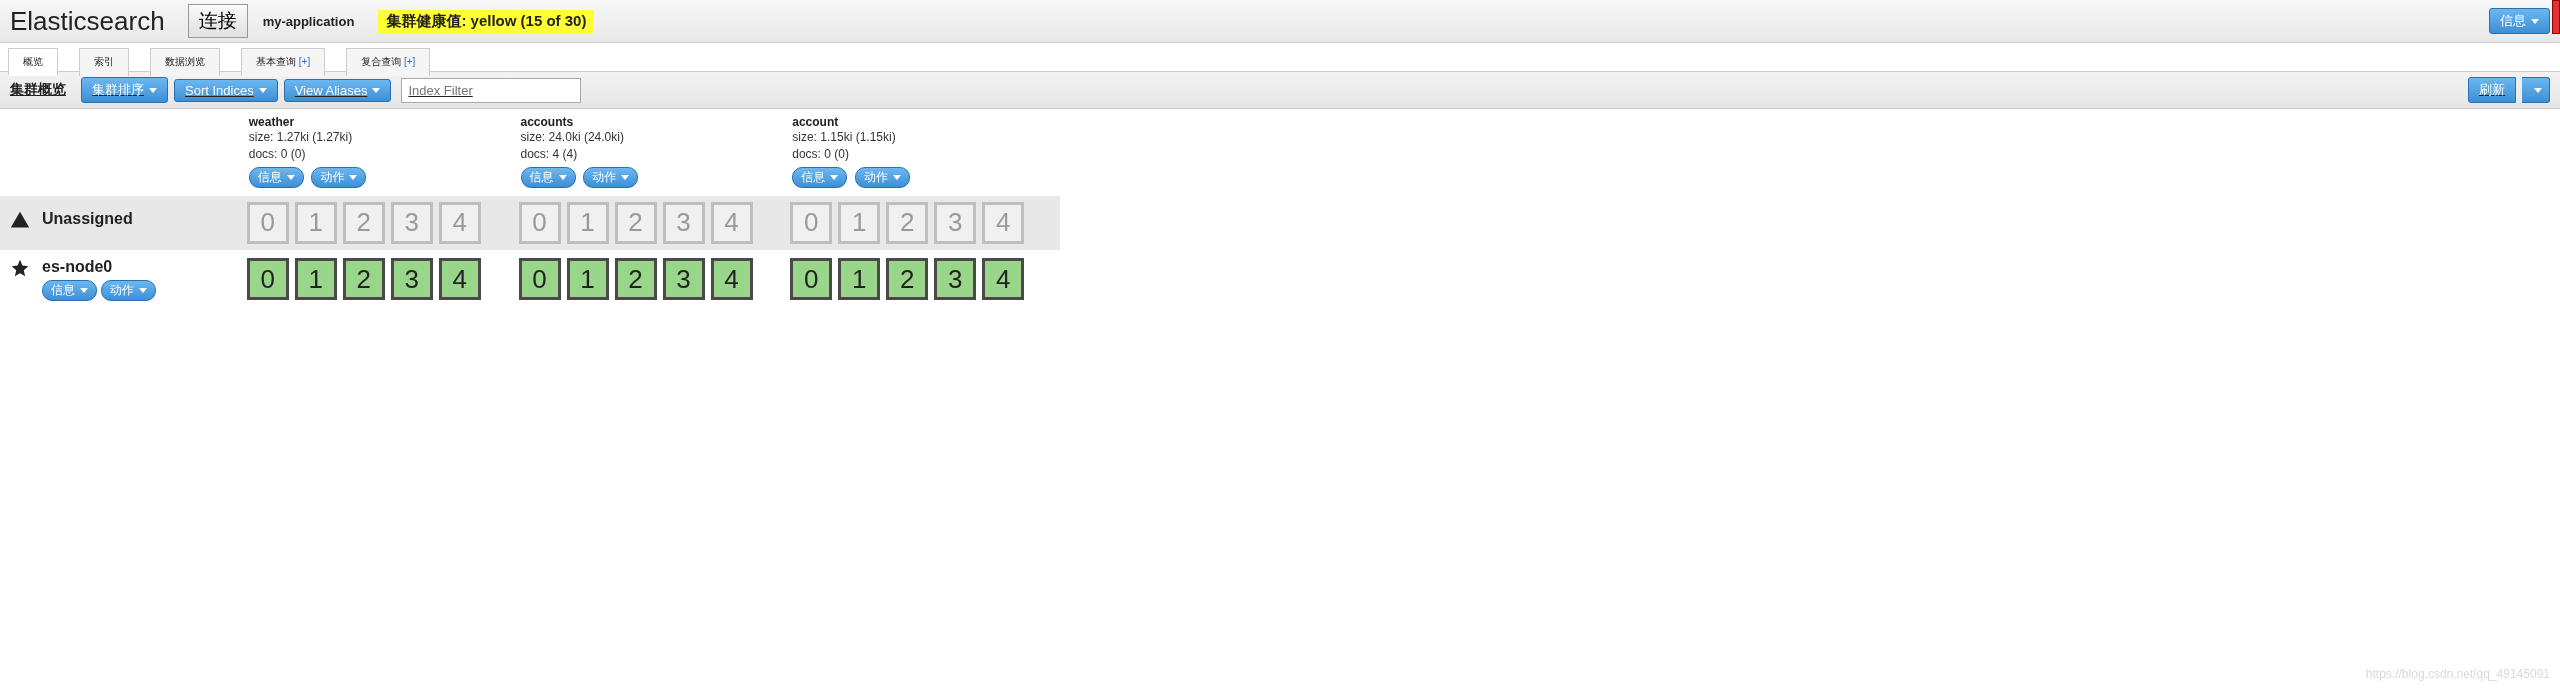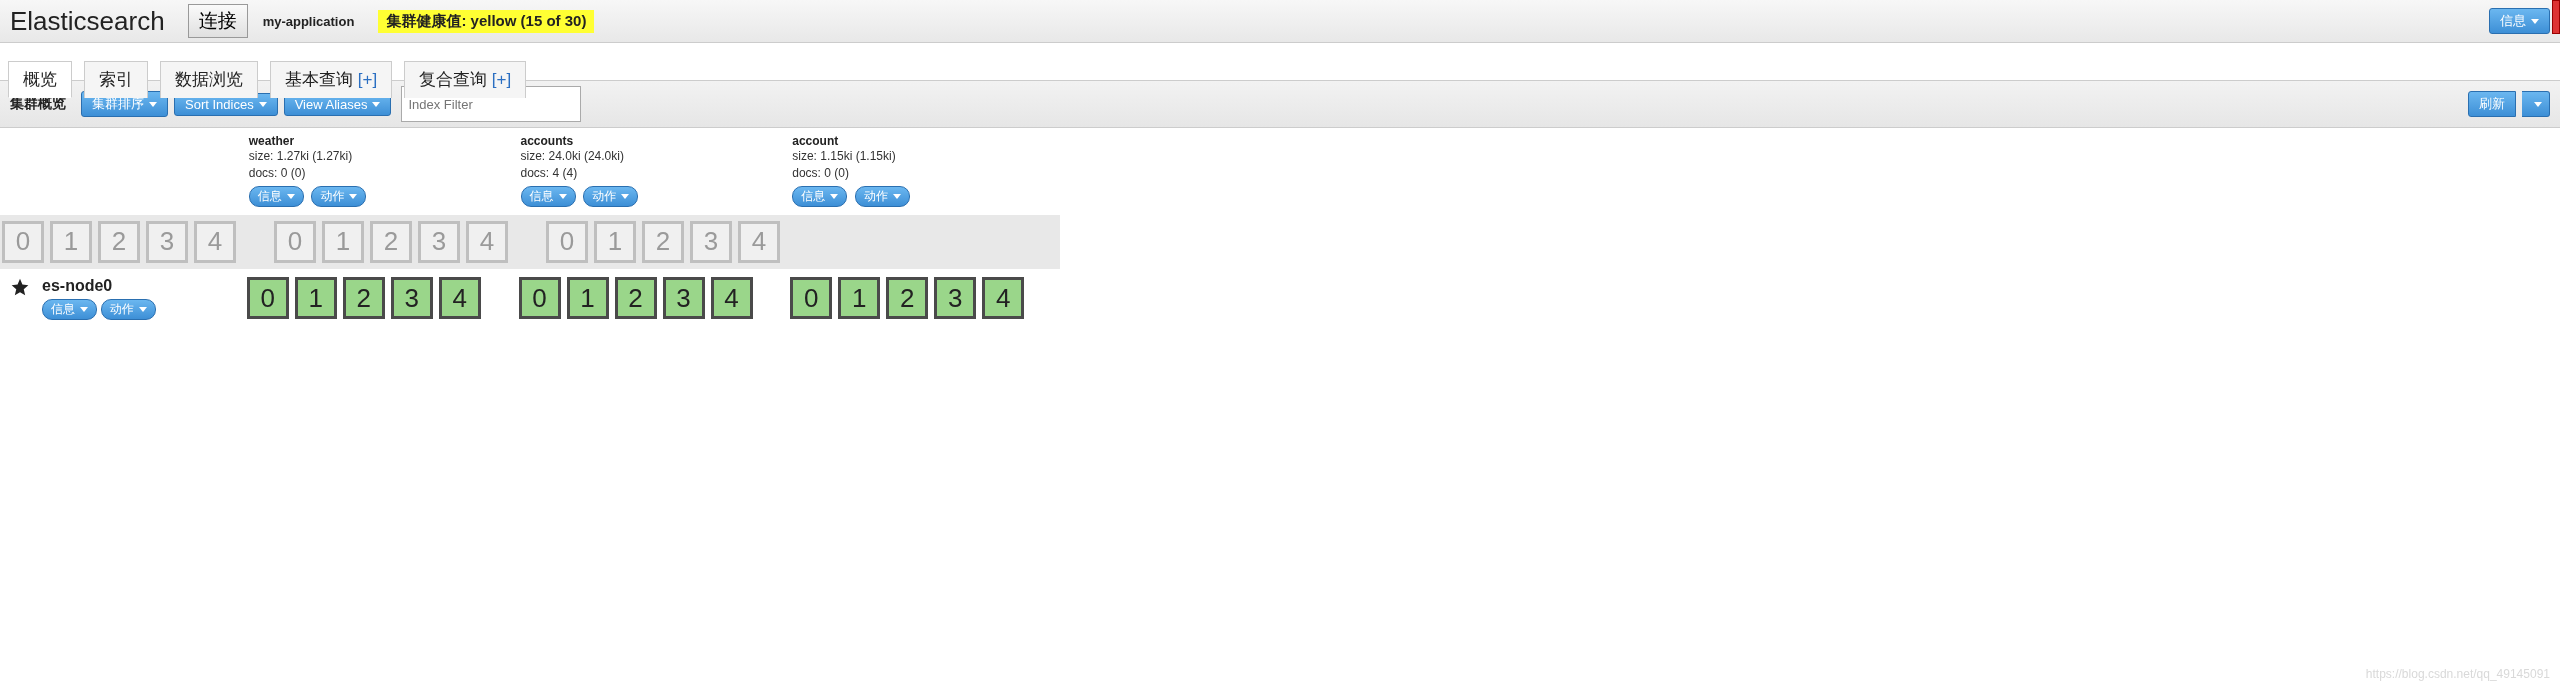--- a/index.html
+++ b/index.html
@@ -15,28 +15,28 @@
   .btn-blue { background:linear-gradient(#6bb7f0,#3d8fd6); color:#fff; border:1px solid #2a6fb0; border-radius:3px; padding:3px 10px; font-size:13px; cursor:pointer; display:inline-flex; align-items:center; }
   .btn-blue.small { padding:1px 8px; font-size:12px; border-radius:10px; }
   .btn-blue .caret, .btn-split-caret .caret { margin-left:5px; }
   .caret { display:inline-block; width:0; height:0; border-left:4px solid transparent; border-right:4px solid transparent; border-top:5px solid #fff; }
   .btn-split { display:inline-flex; }
   .btn-split-caret { background:linear-gradient(#6bb7f0,#3d8fd6); border:1px solid #2a6fb0; border-left:none; border-radius:0 3px 3px 0; padding:3px 7px; cursor:pointer; display:flex; align-items:center;}
   .btn-split .btn-blue { border-radius:3px 0 0 3px; }
   .red-marker { position:absolute; right:0; top:0; width:8px; height:34px; background:#d33; border:1px solid #900;}
   
   .tabs { display:flex; border-bottom:1px solid #ccc; padding-left:8px; }
-  .tab { padding:6px 14px; border:1px solid #ccc; border-bottom:none; background:#f5f5f5; margin-right:12px; cursor:pointer; font-size:17px; position:relative; top:18px;}
+  .tab { padding:6px 14px; border:1px solid #ccc; border-bottom:none; background:#f5f5f5; margin-right:21px; cursor:pointer; font-size:10px; position:relative; top:5px;}
   .tab.active { background:#fff; border-bottom:1px solid #fff; }
   .plus { color:#2b6fc2; }
   
-  .toolbar { background:linear-gradient(#f2f2f2,#e6e6e6); border-bottom:1px solid #ccc; padding:5px 10px; display:flex; align-items:center; }
+  .toolbar { background:linear-gradient(#f2f2f2,#e6e6e6); border-bottom:1px solid #ccc; padding:5px 10px; display:flex; align-items:center;text-decoration:underline; }
   .toolbar .label { font-weight:bold; margin-right:15px; font-size:14px; }
   .toolbar .btn-blue { margin-right:6px; }
-  .filter-input { height:36px; width:180px; border:1px solid #aaa; padding:2px 6px; font-size:13px; color:#888; margin-left:4px;}
+  .filter-input { height:25px; width:180px; border:1px solid #aaa; padding:2px 6px; font-size:13px; color:#888; margin-left:4px;}
   
   .grid-area { width:1060px; }
   .col-nodes { width:245px; }
   .col-idx { width:272px; }
   .hdr-row { display:flex; }
   .hdr-cell { padding:6px 4px 8px 4px; }
   .idx-name { font-weight:bold; font-size:12px; }
   .idx-meta { font-size:12px; color:#333; line-height:1.4; }
   .idx-actions { margin-top:4px; }
   .idx-actions .btn-blue.small { margin-right:4px; }
@@ -155,20 +155,30 @@
           </button>
         <button class="btn-blue small">
             <span>动作</span>
             <span class="caret"></span>
           </button>
       </div>
     </div>
   </div>
 
   <div class="row unassigned">
+    <div class="node-cell">
+      <div class="node-icon">
+        <svg width="20" height="20" viewBox="0 0 24 24">
+            <path fill="#222" d="M12 2 1 21h22L12 2zm1 14h-2v2h2v-2zm0-7h-2v6h2V9z"></path>
+          </svg>
+      </div>
+      <div class="node-body">
+        <div class="node-name">Unassigned</div>
+      </div>
+    </div>
     <div class="shard-cell">
       <div class="shard gray">0</div>
       <div class="shard gray">1</div>
       <div class="shard gray">2</div>
       <div class="shard gray">3</div>
       <div class="shard gray">4</div>
     </div>
     <div class="shard-cell">
       <div class="shard gray">0</div>
       <div class="shard gray">1</div>

